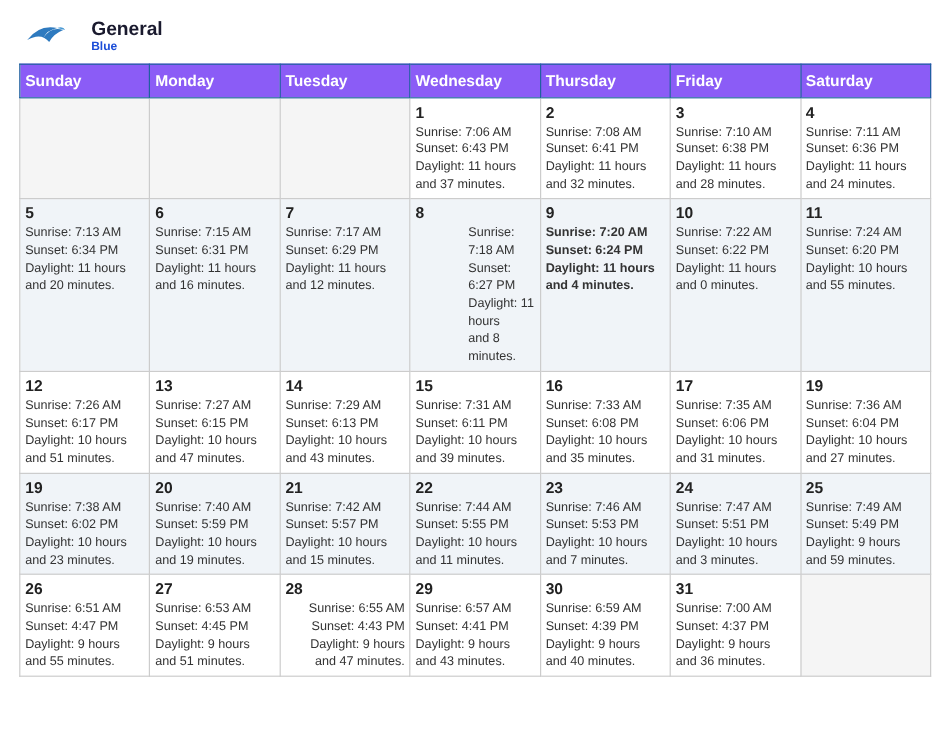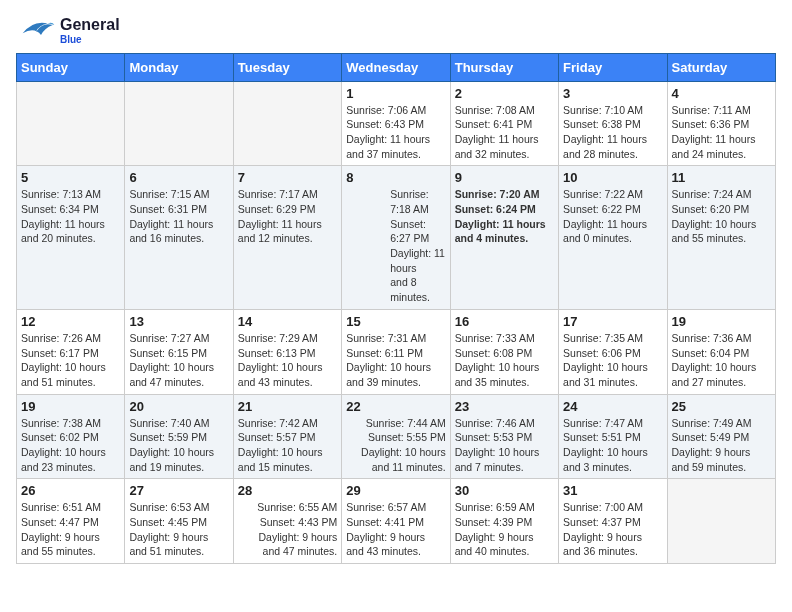--- a/index.html
+++ b/index.html
@@ -22,41 +22,41 @@
       align-items: flex-start;
     }
     .logo-bird {
       width: 40px;
       height: 28px;
       display: inline-block;
     }
     .logo-row {
       display: flex;
       align-items: center;
-      gap: 4px;
+      gap: 20px;
     }
     .title-block {
       text-align: right;
     }
     .month-title {
       font-size: 36px;
       font-weight: bold;
       color: #1a1a2e;
     }
     .location {
       font-size: 14px;
       color: #333;
     }
     .calendar {
       width: 100%;
       border-collapse: collapse;
       border: 1px solid #ccc;
     }
     .calendar th {
-      background: #3b82f6;
+      background: #8b5cf6;
       color: #fff;
       font-size: 13px;
       padding: 6px 4px;
       text-align: left;
       border: 1px solid #2060a0;
     }
     .calendar td {
       vertical-align: top;
       border: 1px solid #ccc;
       padding: 4px;
@@ -266,21 +266,21 @@
         </td>
         <td>
           <div class="day-num">21</div>
           <div class="day-info" style="white-space: pre-line;">Sunrise: 7:42 AM
 Sunset: 5:57 PM
 Daylight: 10 hours
 and 15 minutes.</div>
         </td>
         <td>
           <div class="day-num">22</div>
-          <div class="day-info" style="white-space: pre-line; text-align: right;">Sunrise: 7:44 AM
+          <div class="day-info" style="white-space: pre-line;">Sunrise: 7:44 AM
 Sunset: 5:55 PM
 Daylight: 10 hours
 and 11 minutes.</div>
         </td>
         <td>
           <div class="day-num">23</div>
           <div class="day-info" style="white-space: pre-line;">Sunrise: 7:46 AM
 Sunset: 5:53 PM
 Daylight: 10 hours
 and 7 minutes.</div>

